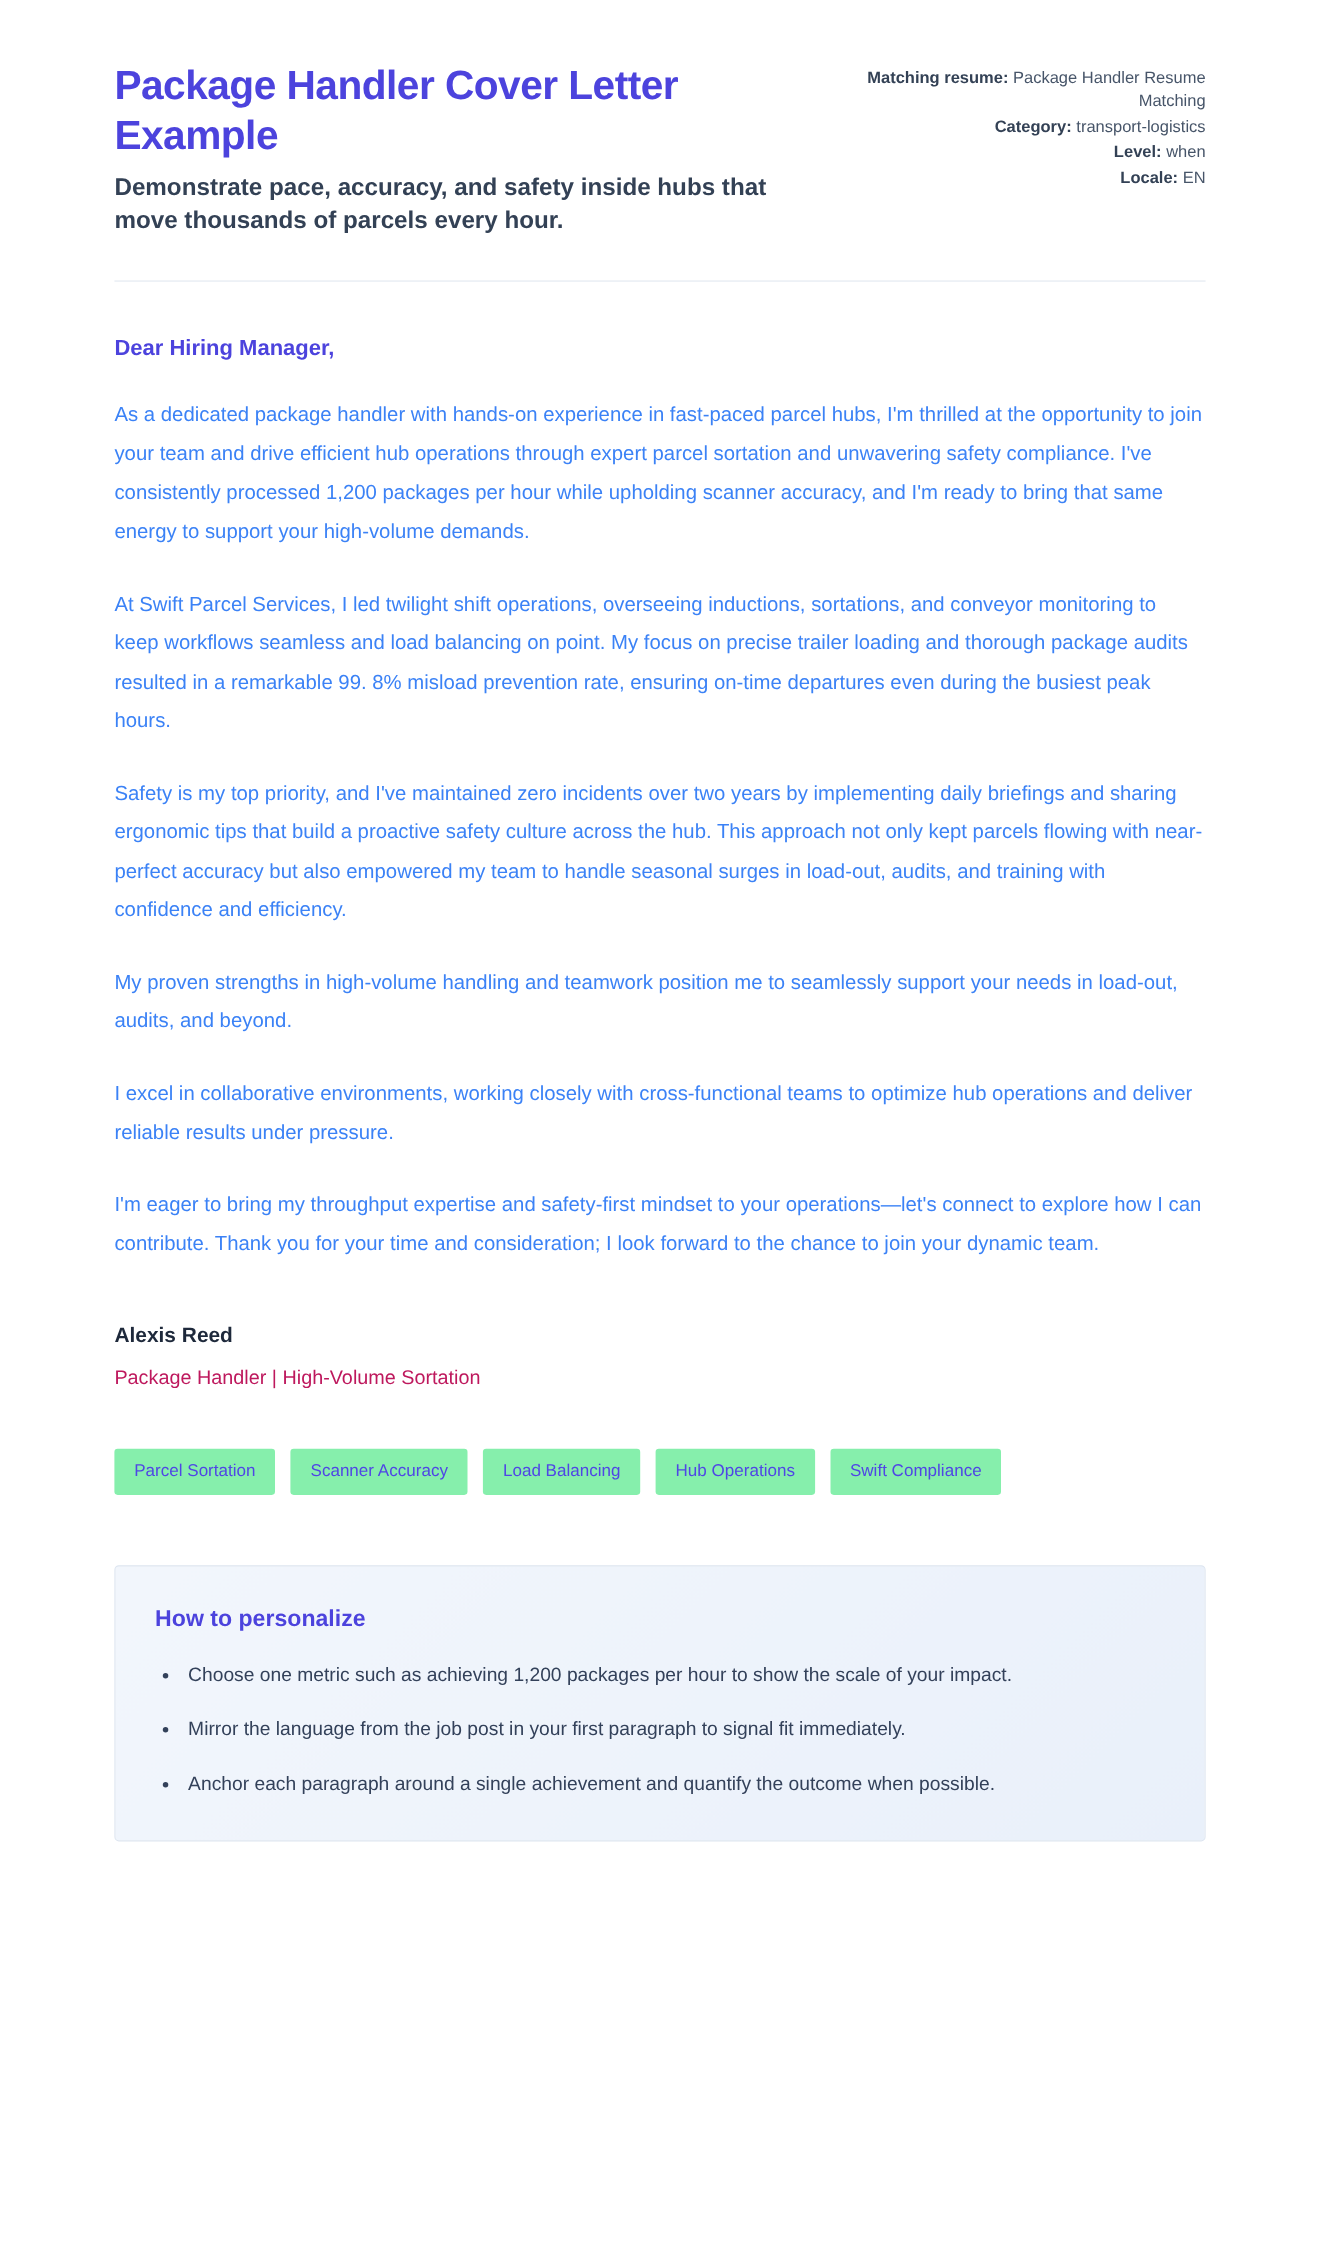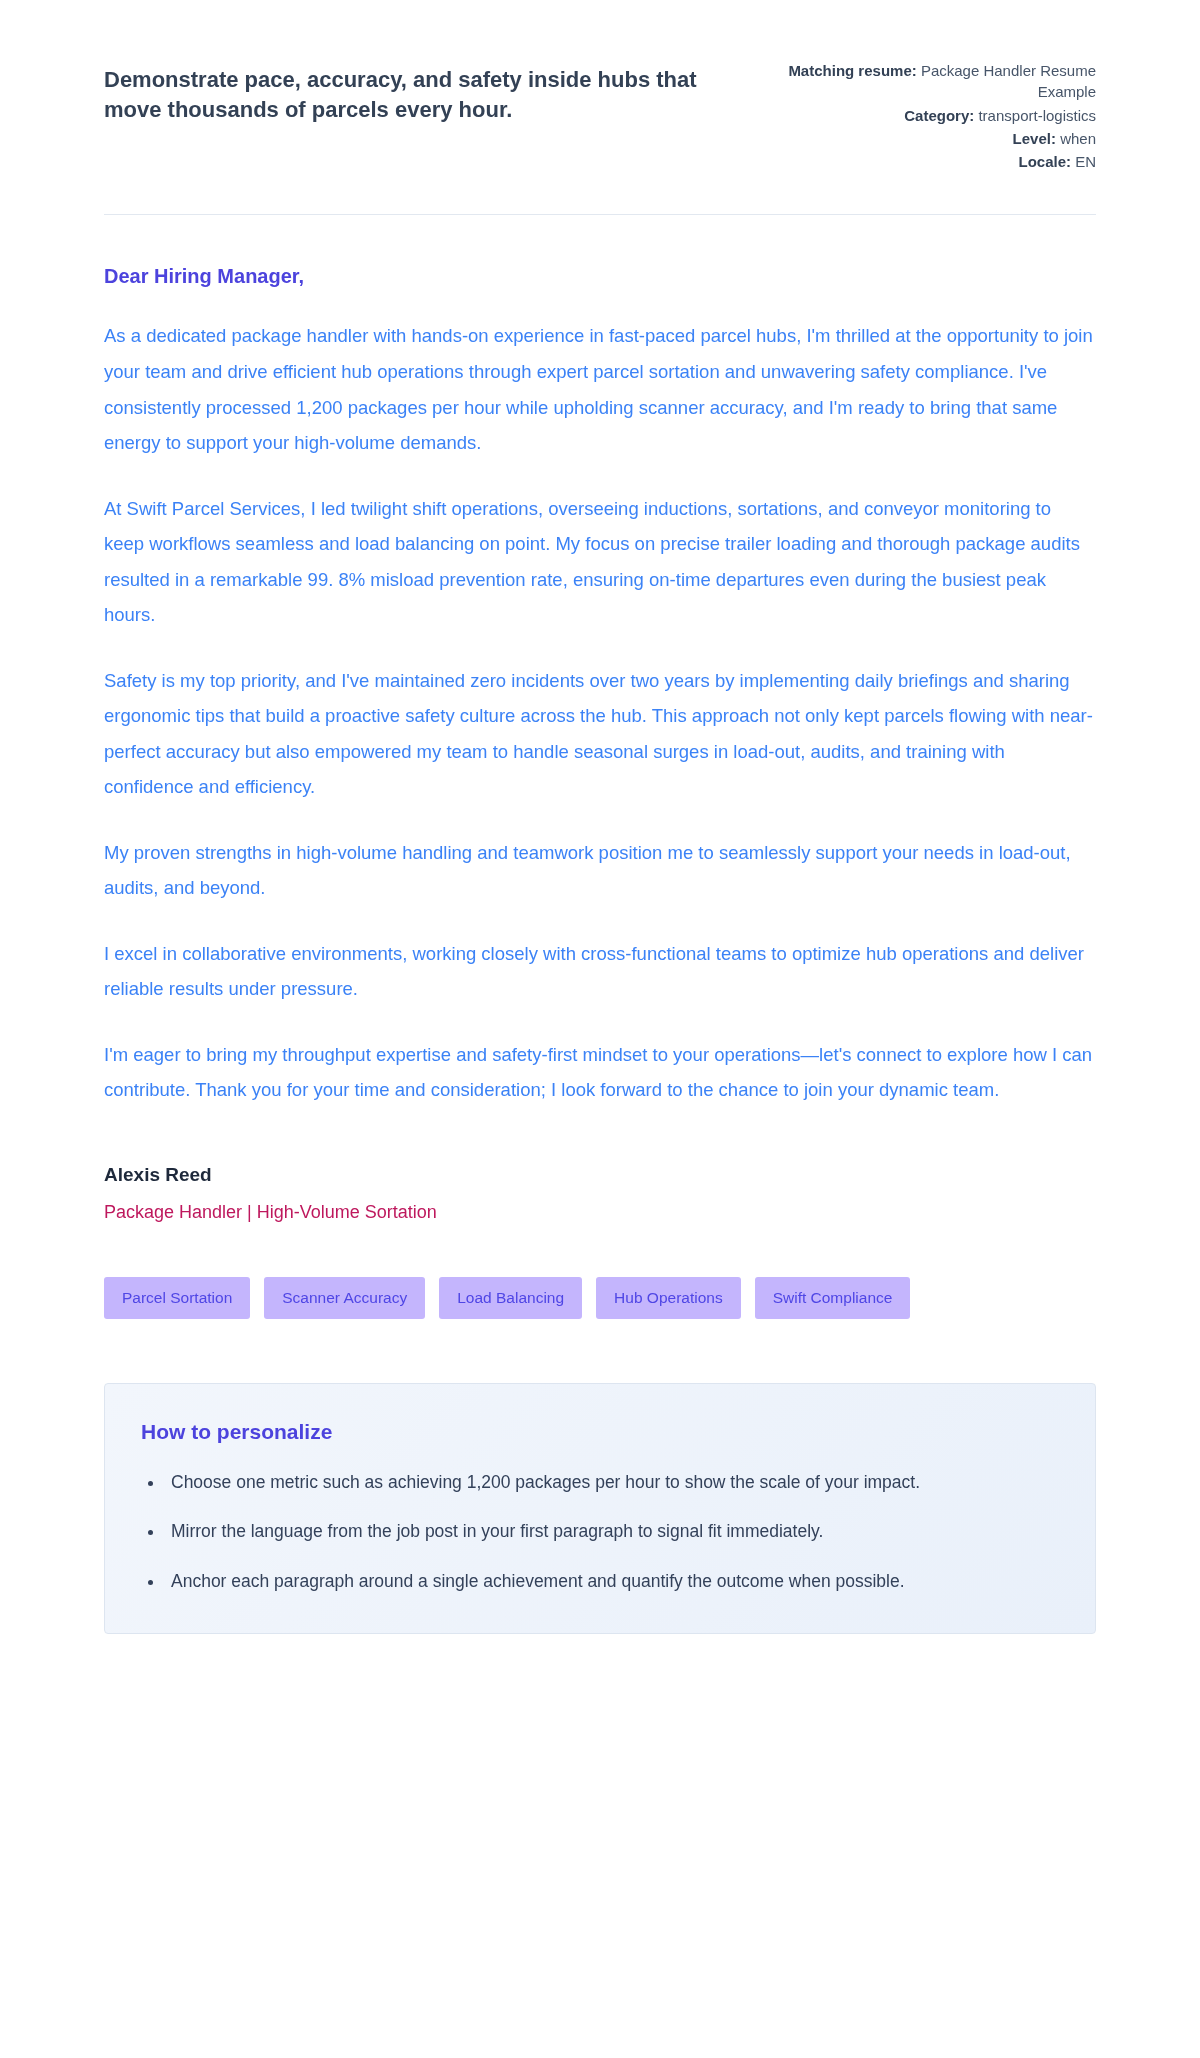--- a/index.html
+++ b/index.html
@@ -79,21 +79,21 @@
 
   
   .chips {
     margin: 54px 0 0 0;
     display: flex;
     flex-wrap: wrap;
     gap: 14px;
   }
   .chip {
     display: inline-block;
-    background: #c4b5fd;
+    background: #86efac;
     color: #4f46e5;
     font-size: 15.5px;
     padding: 12px 18px;
     border-radius: 3px;
     white-space: nowrap;
   }
 
   
   .tips {
     margin: 64px 0 0 0;
@@ -121,25 +121,26 @@
   }
   .tip:last-child { margin-bottom: 0; }
 </style>
 </head>
 <body>
 
 <div class="page">
 
   <header class="header">
     <div class="header-left">
+      <h1 class="title">Package Handler Cover Letter Example</h1>
       <p class="subtitle">Demonstrate pace, accuracy, and safety inside hubs that move thousands of parcels every hour.</p>
     </div>
     <aside class="meta">
 
-        <div class="meta-row"><span class="meta-label">Matching resume:</span> <span class="meta-value">Package Handler Resume Example</span></div>
+        <div class="meta-row"><span class="meta-label">Matching resume:</span> <span class="meta-value">Package Handler Resume Matching</span></div>
 
         <div class="meta-row"><span class="meta-label">Category:</span> <span class="meta-value">transport-logistics</span></div>
 
         <div class="meta-row"><span class="meta-label">Level:</span> <span class="meta-value">when</span></div>
 
         <div class="meta-row"><span class="meta-label">Locale:</span> <span class="meta-value">EN</span></div>
       </aside>
   </header>
 
   <hr class="divider">

